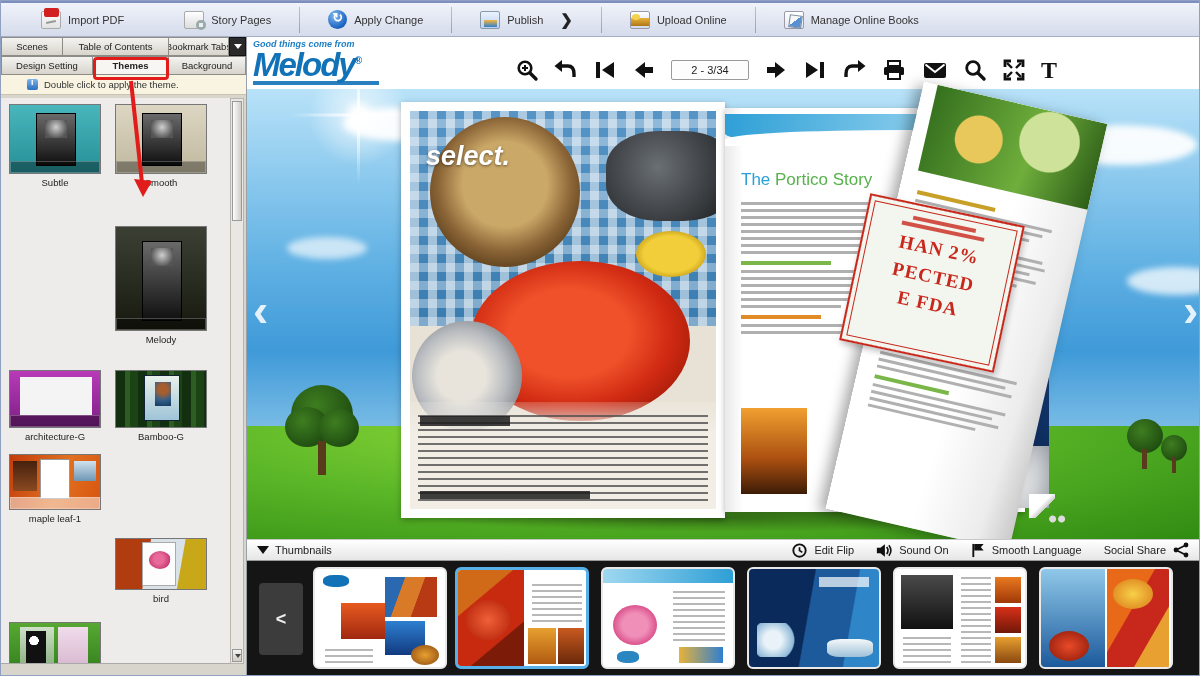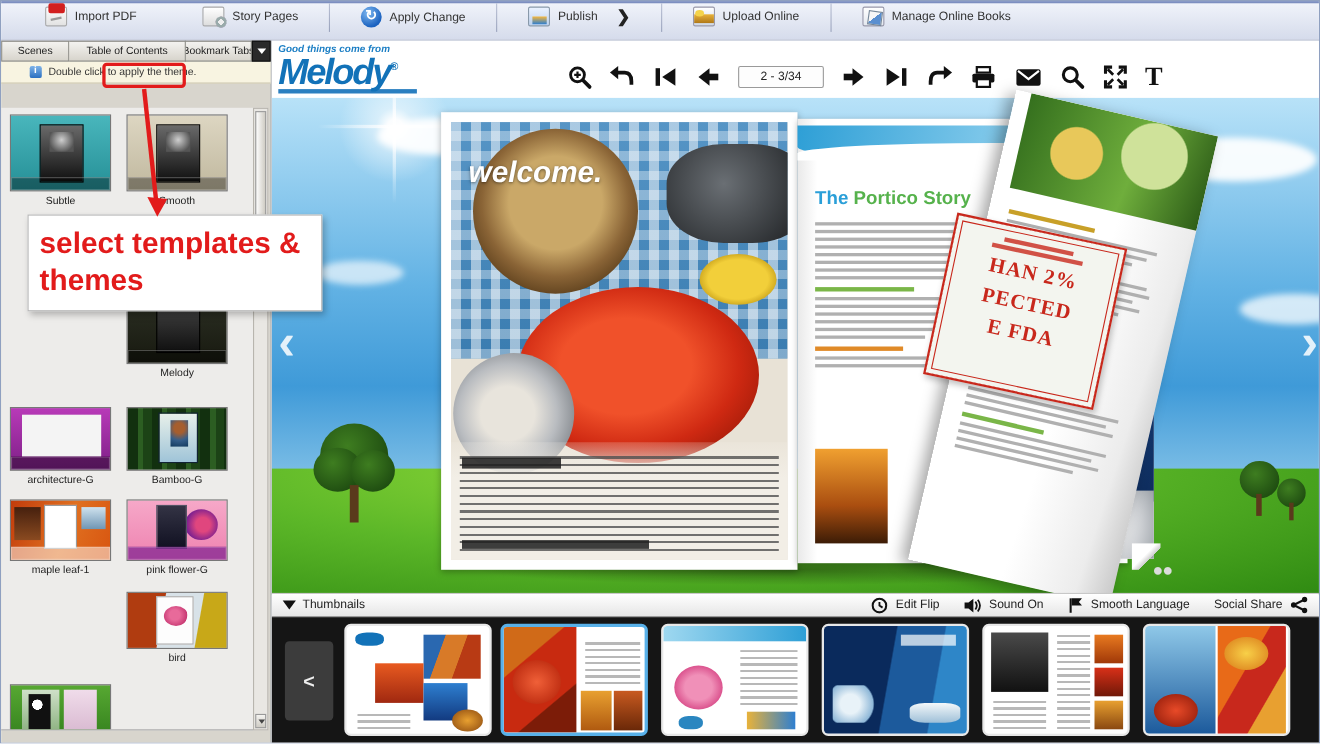--- a/index.html
+++ b/index.html
@@ -1,19 +1,19 @@
 <!DOCTYPE html>
 <html><head>
 <meta charset="utf-8">
 <style>
 *{box-sizing:border-box;margin:0;padding:0}
 body{font-family:"Liberation Sans",sans-serif}
 .screen{position:relative;width:1200px;height:676px;overflow:hidden;background:#fff;border:1px solid #8fa0c0}
 
-.topbar{position:absolute;left:0;top:0;width:1200px;height:36px;background:linear-gradient(#f0f3fa,#d5dbeb);border-top:2px solid #7d8fc0;border-bottom:1px solid #a7afc6;display:flex;align-items:flex-start;padding-left:30px}
+.topbar{position:absolute;left:0;top:0;width:1200px;height:36px;background:linear-gradient(#f0f3fa,#d5dbeb);border-top:2px solid #7d8fc0;border-bottom:1px solid #a7afc6;display:flex;align-items:center;padding-left:30px}
 .tbtn{display:flex;align-items:center;gap:7px;padding:3px 10px;border-radius:3px;cursor:default}
 .tbtn span.lbl{font-size:11px;color:#333}
 .tsep{width:1px;height:26px;background:linear-gradient(#b9c0d4,#99a2bc);margin:0 18px}
 .ticon{width:20px;height:18px;position:relative;flex:0 0 auto}
 .ic-pdf{background:linear-gradient(#fdfdfd,#e2e2e2);border:1px solid #aaa;border-radius:2px}
 .ic-pdf::before{content:"";position:absolute;left:2px;top:-4px;width:15px;height:9px;background:#d21f1f;border-radius:2px}
 .ic-pdf::after{content:"";position:absolute;left:4px;top:9px;width:10px;height:2px;background:#999;transform:rotate(-12deg)}
 .ic-edit{background:linear-gradient(#fff,#ddd);border:1px solid #aaa;border-radius:2px}
 .ic-edit::after{content:"";position:absolute;right:-3px;bottom:-2px;width:10px;height:10px;border-radius:50%;background:radial-gradient(circle at 50% 50%,#eee 35%,#9aa 36% 70%,#667 71%)}
 .ic-apply{border-radius:50%;width:19px;height:19px;background:radial-gradient(circle at 35% 30%,#7fb8f0,#1b62c0 70%);}
@@ -118,21 +118,21 @@
 .corn{position:absolute;right:10px;top:120px;width:70px;height:46px;border-radius:50%;background:radial-gradient(ellipse,#f2cf3a 55%,#caa31c 75%,transparent 80%)}
 .clams{position:absolute;left:2px;top:210px;width:110px;height:110px;border-radius:50%;background:radial-gradient(circle at 45% 50%,#e8e4dc 0 30%,#b9bcc0 55%,#8d9196 75%,transparent 80%)}
 .caption{position:absolute;left:0;bottom:0;width:100%;height:27%;background:linear-gradient(rgba(244,240,232,.2),#f2eee6 30%)}
 .caption .blk{position:absolute;background:#1d1d1d;opacity:.85}
 .caption .rows{position:absolute;left:8px;right:8px;top:10px;bottom:8px;background:repeating-linear-gradient(0deg,rgba(80,80,80,.8) 0 2px,transparent 2px 7px)}
 .welcome{position:absolute;left:16px;top:30px;font-size:27px;font-style:italic;font-weight:bold;color:#fff;text-shadow:0 1px 3px rgba(0,0,0,.5);z-index:3}
 .pageR{position:absolute;left:324px;top:12px;width:300px;height:404px;background:linear-gradient(90deg,#e9e9e9 0,#fff 6%);box-shadow:0 2px 6px rgba(0,0,0,.3)}
 .wave{position:absolute;left:0;top:6px;width:100%;height:30px;background:linear-gradient(100deg,#2e9fd6,#8fd0ee 70%,#d8f0fa);border-radius:0 0 55% 35%}
 .wave::after{content:"";position:absolute;left:0;top:16px;width:100%;height:16px;background:#fff;border-radius:60% 40% 0 0}
 .rlogo{position:absolute;right:14px;top:34px;width:26px;height:26px;border-radius:50%;background:radial-gradient(circle,#fff 40%,#2a86c0 42% 60%,#7ec8ea 62%)}
-.rphead{position:absolute;left:16px;top:62px;font-size:17px;font-weight:bold}
+.rphead{position:absolute;left:16px;top:62px;font-size:17px;font-weight:normal}
 .rphead .b{color:#2a9fd8}
 .rphead .g{color:#56b24c}
 .lines{position:absolute}
 .tl{display:block;height:3px;background:#b0b0b0;margin:4px 0}
 .sub{display:block;height:4px;background:#7ab648;margin:7px 0 5px}
 .sub.or{background:#e08a28}
 .duck{position:absolute;left:16px;top:300px;width:66px;height:86px;background:linear-gradient(#f0a030,#aa4e10 60%,#3c1c06)}
 .nextpg{position:absolute;left:558px;top:20px;width:90px;height:392px;background:#f4f4f4;overflow:hidden}
 .nextpg .blu{position:absolute;left:0;top:150px;width:90px;height:190px;background:linear-gradient(#1c4a8c,#0e2c5c)}
 .nextpg .fish{position:absolute;left:10px;top:190px;width:66px;height:40px;border-radius:50%;background:radial-gradient(ellipse,#d83a20 40%,#8a1c0c 70%,transparent 75%)}
@@ -205,20 +205,31 @@
           <span>Scenes</span>
         </div>
       <div class="tab" style="flex:0 0 106px" data-interactable="true">
           <span>Table of Contents</span>
         </div>
       <div class="tab" data-interactable="true">
           <span>Bookmark Tabs</span>
         </div>
       <div class="tabdrop" data-interactable="true"></div>
     </div>
+    <div class="tabrow" data-interactable="false">
+      <div class="tab" style="flex:0 0 92px" data-interactable="true">
+          <span>Design Setting</span>
+        </div>
+      <div class="tab active" style="flex:0 0 76px" data-interactable="true">
+          <span>Themes</span>
+        </div>
+      <div class="tab" data-interactable="true">
+          <span>Background</span>
+        </div>
+    </div>
     <div class="notebar" data-interactable="false">
       <span class="noteicon" data-interactable="false"></span>
       <span data-interactable="false">Double click to apply the theme.</span>
     </div>
 
     <div class="themelist" data-interactable="false">
 
       <div class="tcell" style="left:4px;top:6px;width:100px" data-interactable="true">
         <div class="tmb th-subtle" data-interactable="true">
             <i class="cov"></i>
@@ -258,28 +269,20 @@
 
       <div class="tcell" style="left:4px;top:356px;width:100px" data-interactable="true">
         <div class="tmb th-maple" data-interactable="true">
             <i class="dk"></i>
             <i class="pg"></i>
             <i class="bl"></i>
             <i class="strip" style="background:rgba(255,255,255,.5)"></i>
           </div>
         <div class="tname" data-interactable="false">maple leaf-1</div>
       </div>
-      <div class="tcell" style="left:110px;top:356px;width:100px" data-interactable="true">
-        <div class="tmb th-pink" data-interactable="true">
-            <i class="fl"></i>
-            <i class="pg"></i>
-            <i class="strip" style="background:#7c2090;opacity:.7"></i>
-          </div>
-        <div class="tname" data-interactable="false">pink flower-G</div>
-      </div>
 
       <div class="tcell" style="left:110px;top:440px;width:100px" data-interactable="true">
         <div class="tmb th-sky2" data-interactable="true">
             <i class="pgflower"></i>
           </div>
         <div class="tname" data-interactable="false">bird</div>
       </div>
 
       <div class="tcell" style="left:4px;top:524px;width:100px" data-interactable="true">
         <div class="tmb th-breeze" data-interactable="true">
@@ -294,23 +297,20 @@
       <div class="thumbp" data-interactable="true"></div>
       <div class="dn" data-interactable="true"></div>
     </div>
   </div>
 
   <div class="hl-box" data-interactable="false"></div>
   <svg class="ann-arrow" width="80" height="126" data-interactable="false">
     <line x1="40" y1="2" x2="51" y2="104" stroke="#e21b1b" stroke-width="4"></line>
     <polygon points="43,100 61,102 52,118" fill="#e21b1b"></polygon>
   </svg>
-  <div class="ann-box" data-interactable="false">
-    <span>select templates &amp; themes</span>
-  </div>
 
   <div class="viewer" data-interactable="false">
     <div class="sky" data-interactable="false"></div>
     <div class="flare" data-interactable="false"></div>
     <div class="cloud" style="left:96px;top:70px;width:120px;height:34px" data-interactable="false"></div>
     <div class="cloud" style="left:40px;top:200px;width:80px;height:22px;opacity:.7" data-interactable="false"></div>
     <div class="cloud" style="left:800px;top:88px;width:150px;height:40px" data-interactable="false"></div>
     <div class="cloud" style="left:880px;top:230px;width:100px;height:28px;opacity:.8" data-interactable="false"></div>
     <div class="cloud" style="left:700px;top:170px;width:70px;height:18px;opacity:.6" data-interactable="false"></div>
     <div class="grass" data-interactable="false"></div>
@@ -401,21 +401,21 @@
           <div class="basket" data-interactable="false"></div>
           <div class="pot" data-interactable="false"></div>
           <div class="corn" data-interactable="false"></div>
           <div class="lobster" data-interactable="false"></div>
           <div class="clams" data-interactable="false"></div>
           <div class="caption" data-interactable="false">
             <div class="rows"></div>
             <i class="blk" style="left:10px;top:14px;width:90px;height:10px"></i>
             <i class="blk" style="left:10px;bottom:10px;width:170px;height:8px"></i>
           </div>
-          <div class="welcome" data-interactable="false">welcome.</div>
+          <div class="welcome" data-interactable="false">select.</div>
         </div>
       </div>
 
       <div class="pageR" data-interactable="true">
         <div class="wave" data-interactable="false"></div>
         <div class="rlogo" data-interactable="false"></div>
         <div class="rphead" data-interactable="false">
           <span class="b">The </span><span class="g">Portico Story</span>
         </div>
         <div class="lines" style="left:16px;top:90px;width:170px" data-interactable="false">

